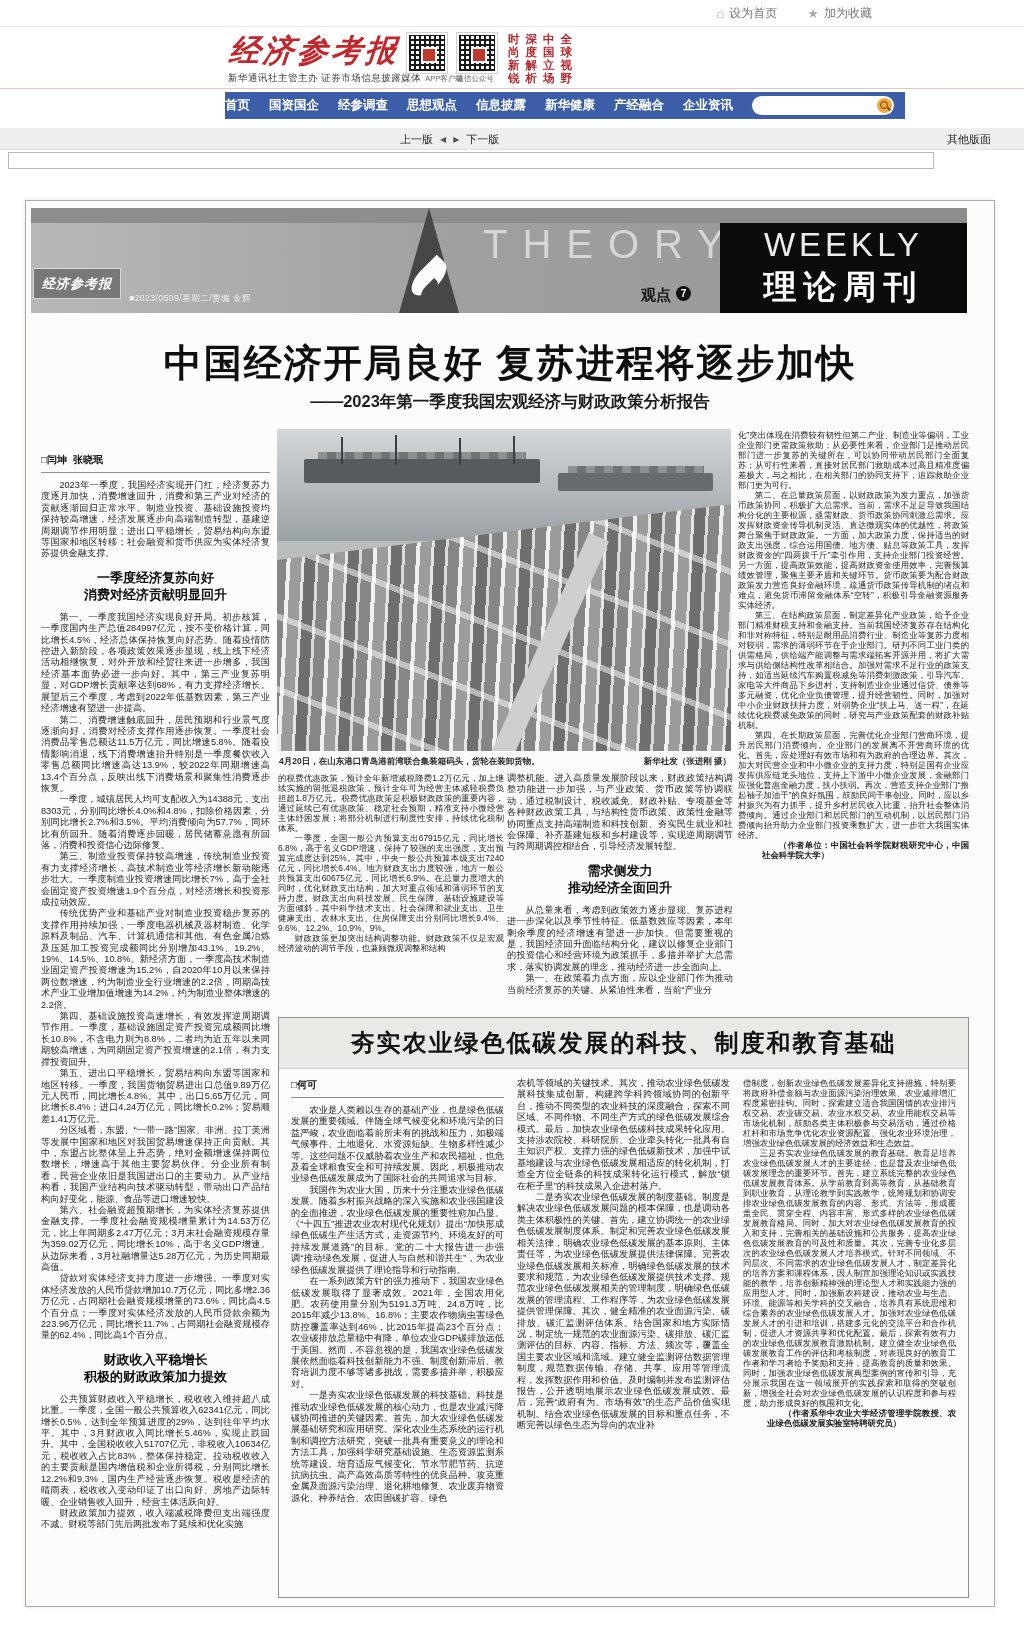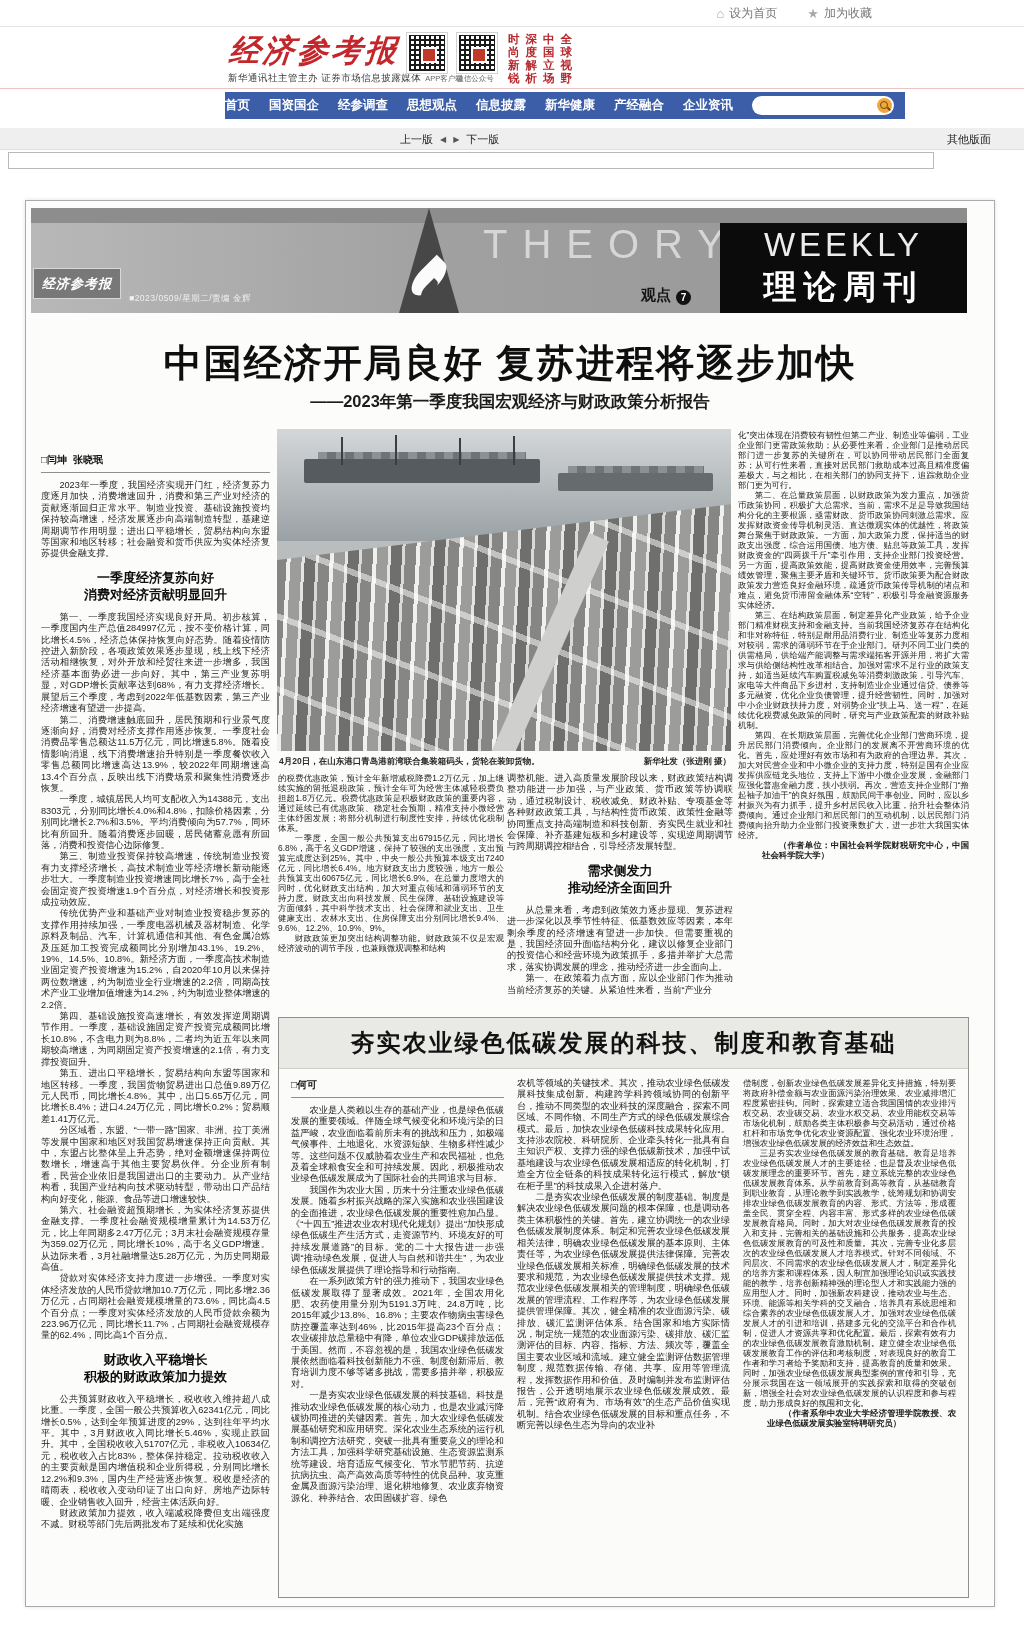--- a/index.html
+++ b/index.html
@@ -49,21 +49,21 @@
   .banner{position:absolute;left:5px;top:7px;width:936px;height:105px;background:linear-gradient(90deg,#b8b8b8,#a0a0a0 45%,#969696);overflow:hidden;}
   .banner::before{content:"";position:absolute;left:0;top:0;right:0;height:15px;background:#8d8d8d;}
   .theory{position:absolute;left:452px;top:14px;font-size:40px;font-weight:200;color:#d6d6d6;letter-spacing:15px;white-space:nowrap;}
   .blackbox{position:absolute;right:0;top:15px;width:247px;height:90px;background:#0b0b0b;text-align:center;}
   .weekly{margin-top:3px;font-size:33px;font-weight:200;color:#ececec;letter-spacing:4px;}
   .weekly-cn{margin-top:1px;font-size:33px;font-weight:bold;color:#fff;letter-spacing:7px;}
   .flame{position:absolute;left:352px;top:0;width:92px;height:105px;}
   .wedge{position:absolute;left:16px;top:0;width:60px;height:105px;background:#474747;clip-path:polygon(50% 0,100% 100%,0 100%);}
   .fl{position:absolute;left:35px;top:48px;width:22px;height:44px;background:#fbfbfb;border-radius:0 50% 50% 50%;transform:rotate(45deg);}
   .fl2{position:absolute;left:42px;top:70px;width:9px;height:22px;background:#474747;border-radius:0 50% 50% 50%;transform:rotate(45deg);}
-  .sectionbadge{position:absolute;left:610px;top:78px;display:flex;align-items:flex-end;gap:5px;font-size:15px;font-weight:bold;color:#151515;}
+  .sectionbadge{position:absolute;left:610px;top:78px;display:flex;align-items:flex-start;gap:5px;font-size:15px;font-weight:bold;color:#151515;}
   .num7{display:inline-block;width:15px;height:15px;border-radius:50%;background:#111;color:#fff;font-size:10px;line-height:15px;text-align:center;font-weight:bold;}
   .paperbox{position:absolute;left:2px;top:60px;width:88px;height:31px;background:#787878;border:1px solid #d8d8d8;color:#fff;font-size:13px;font-weight:bold;font-style:italic;display:flex;align-items:center;justify-content:center;letter-spacing:1px;box-sizing:border-box;}
   .dateline{position:absolute;left:98px;top:85px;color:#f0f0f0;font-size:8.5px;letter-spacing:0.5px;}
 
   
   .h1{position:absolute;left:0;top:137px;width:100%;text-align:center;font-size:38px;font-weight:bold;color:#0f0f0f;letter-spacing:2px;white-space:nowrap;}
   .h1sub{position:absolute;left:0;top:190px;width:100%;text-align:center;font-size:16.5px;font-weight:bold;color:#1c1c1c;}
   .byline{font-size:10px;font-weight:bold;color:#111;padding-bottom:5px;border-bottom:1px solid #8f8f8f;margin:0 0 7px 0;font-family:Liberation Mono, monospace;}
   .para{margin:0;text-indent:2em;font-size:9.2px;line-height:11.4px;text-align:justify;color:#1d1d1d;}
   .para.cont{text-indent:0;}

